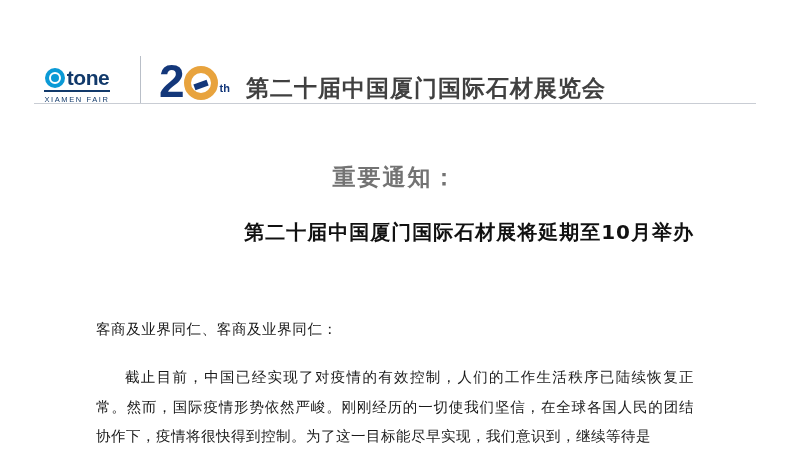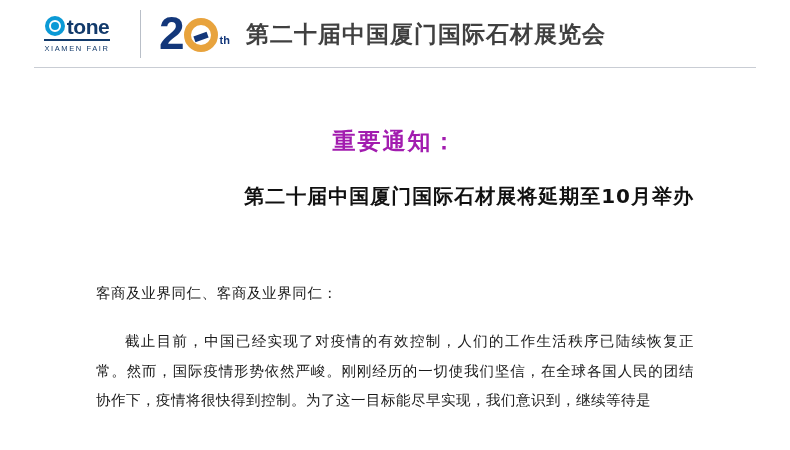--- a/index.html
+++ b/index.html
@@ -17,24 +17,24 @@
     position: relative;
     width: 790px;
     height: 450px;
     background: #ffffff;
     box-sizing: border-box;
   }
 
   
   .header {
     position: relative;
-    height: 68px;
+    height: 104px;
     background: #ffffff;
     display: flex;
-    align-items: center;
+    align-items: flex-end;
     padding-left: 34px;
     box-sizing: border-box;
   }
   .header-rule {
     position: absolute;
     left: 34px;
     right: 34px;
     bottom: 0;
     height: 1px;
     background: #c9cdd4;
@@ -156,21 +156,21 @@
   
   .content {
     padding: 36px 96px 0 96px;
     box-sizing: border-box;
   }
   .doc-title {
     text-align: center;
     font-family: "DejaVu Sans", "Liberation Sans", sans-serif;
     font-weight: bold;
     font-size: 23px;
-    color: #a21caf;
+    color: #737373;
     letter-spacing: 2px;
     margin: 22px 0 0 0;
   }
   .doc-subtitle {
     text-align: right;
     font-family: "DejaVu Sans", "Liberation Sans", sans-serif;
     font-weight: bold;
     font-size: 20px;
     color: #111111;
     letter-spacing: 1px;

